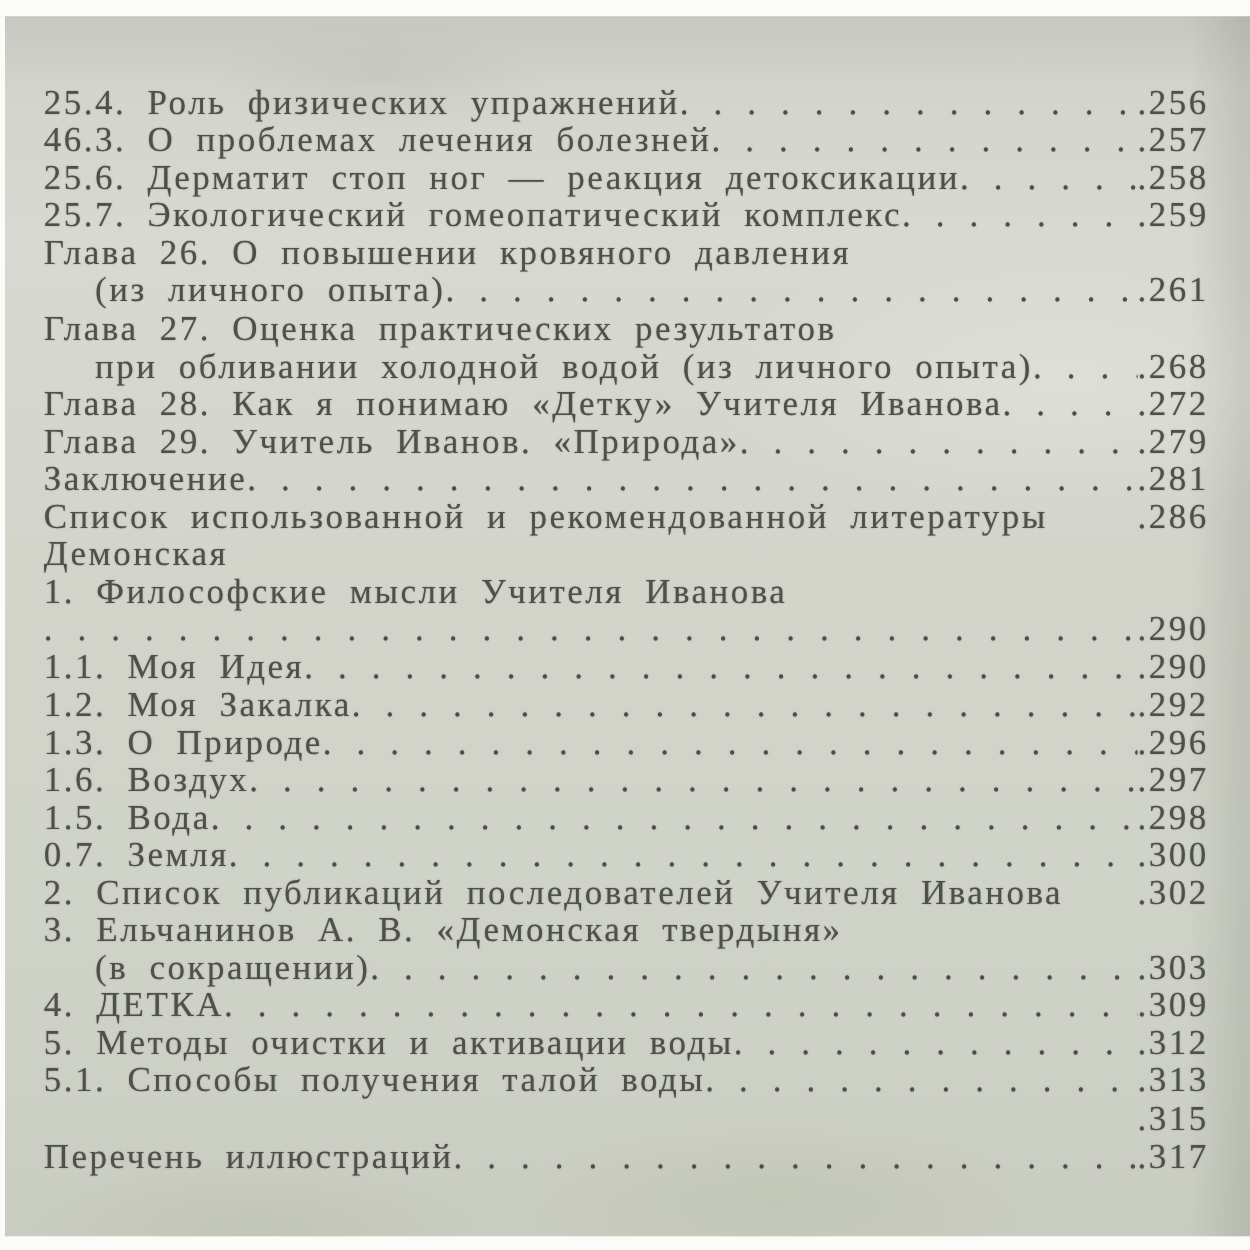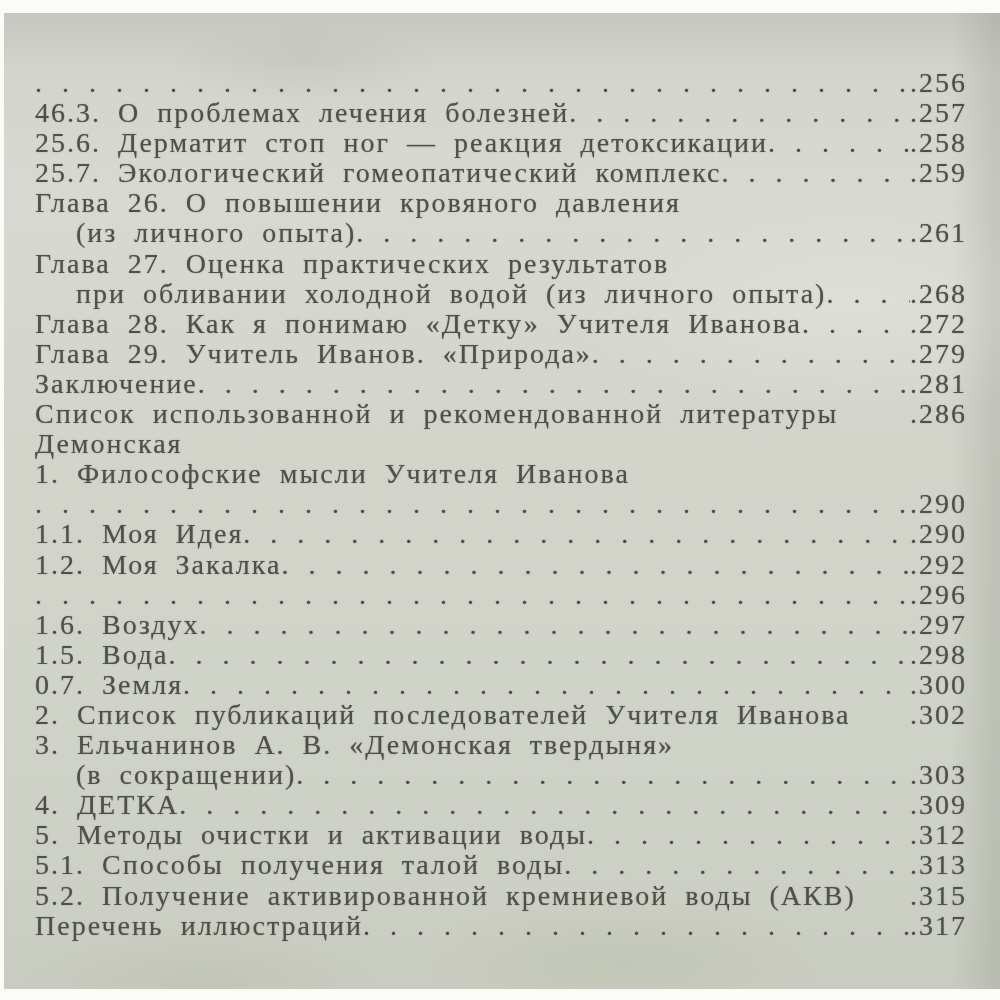--- a/index.html
+++ b/index.html
@@ -72,20 +72,21 @@
   }
   .pg { flex: 0 0 auto; }
 </style>
 </head>
 <body>
 
 <div class="photo">
   <div class="paper">
     <ol class="toc">
   <li class="row">
+    <span class="txt">25.4. Роль физических упражнений</span>
     <span class="leader"><span class="dots">........................................</span></span>
     <span class="pg">.256</span>
   </li>
 
   <li class="row">
     <span class="txt">46.3. О проблемах лечения болезней</span>
     <span class="leader"><span class="dots">........................................</span></span>
     <span class="pg">.257</span>
   </li>
 
@@ -168,20 +169,21 @@
     <span class="pg">.290</span>
   </li>
 
   <li class="row">
     <span class="txt">1.2. Моя Закалка</span>
     <span class="leader"><span class="dots">........................................</span></span>
     <span class="pg">.292</span>
   </li>
 
   <li class="row">
+    <span class="txt">1.3. О Природе</span>
     <span class="leader"><span class="dots">........................................</span></span>
     <span class="pg">.296</span>
   </li>
 
   <li class="row">
     <span class="txt">1.6. Воздух</span>
     <span class="leader"><span class="dots">........................................</span></span>
     <span class="pg">.297</span>
   </li>
 
@@ -226,21 +228,20 @@
     <span class="pg">.312</span>
   </li>
 
   <li class="row">
     <span class="txt">5.1. Способы получения талой воды</span>
     <span class="leader"><span class="dots">........................................</span></span>
     <span class="pg">.313</span>
   </li>
 
   <li class="row">
-    <span class="txt">5.2. Получение активированной кремниевой воды (АКВ)</span>
     <span class="leader"><span class="dots"></span></span>
     <span class="pg">.315</span>
   </li>
 
   <li class="row">
     <span class="txt">Перечень иллюстраций</span>
     <span class="leader"><span class="dots">........................................</span></span>
     <span class="pg">.317</span>
   </li>
 </ol>

